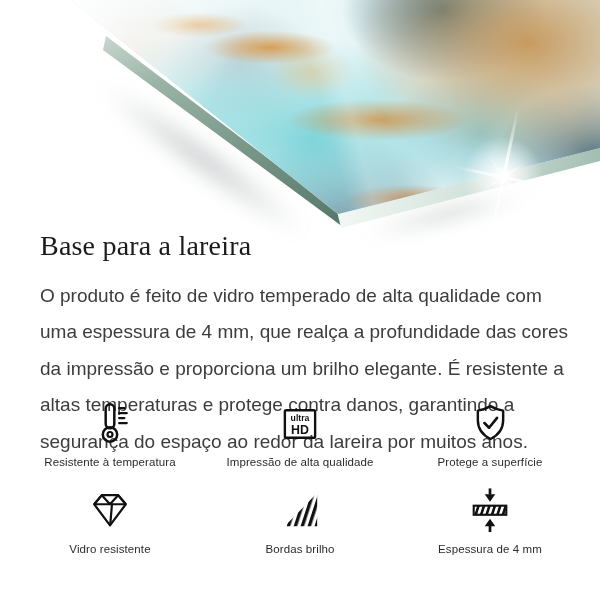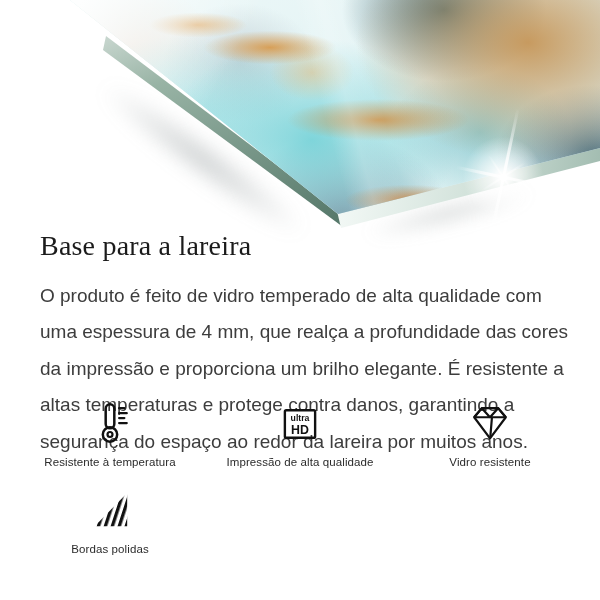--- a/index.html
+++ b/index.html
@@ -121,20 +121,29 @@
       <div class="ficon">
         <svg width="44" height="44" viewBox="0 0 48 48">
           <rect class="stroke" x="7.5" y="9" width="33" height="30" rx="1.5"></rect>
           <text x="24" y="21" text-anchor="middle" font-size="9.5">ultra</text>
           <text x="24" y="34.5" text-anchor="middle" font-size="13.5">HD</text>
         </svg>
       </div>
       <span class="flabel">Impressão de alta qualidade</span>
     </div>
 
+    <div class="feature">
+      <div class="ficon">
+        <svg width="45" height="45" viewBox="0 0 48 48">
+          <path class="stroke" d="M24 5.5c4 2.5 9 4 13.5 4.8v10.2c0 9-5.5 16-13.5 20-8-4-13.5-11-13.5-20V10.3C15 9.5 20 8 24 5.5Z" stroke-linejoin="round"></path>
+          <path d="M17.5 23.5l5 5L31 18" fill="none" stroke="#111" stroke-width="2.8" stroke-linecap="round" stroke-linejoin="round"></path>
+        </svg>
+      </div>
+      <span class="flabel">Protege a superfície</span>
+    </div>
 
     <div class="feature">
       <div class="ficon">
         <svg width="46" height="46" viewBox="0 0 48 48">
           <path class="thin" d="M7.5 18L15.5 8.5h17L40.5 18 24 40Z" stroke-linejoin="round"></path>
           <path class="thin" d="M7.5 18h33M7.5 18L15.5 8.5 24 18 32.5 8.5 40.5 18M26 18.5L24.3 39" stroke-linejoin="round"></path>
         </svg>
       </div>
       <span class="flabel">Vidro resistente</span>
     </div>
@@ -146,18 +155,35 @@
             <clipPath id="tri">
                 <polygon points="7,41 43,41 43,4"></polygon>
               </clipPath>
             <pattern id="hatch1" width="7.2" height="12" patternUnits="userSpaceOnUse" patternTransform="rotate(18)">
               <rect width="3.6" height="12" fill="#111"></rect>
             </pattern>
           </defs>
           <rect width="48" height="48" fill="url(#hatch1)" clip-path="url(#tri)"></rect>
         </svg>
       </div>
-      <span class="flabel">Bordas polidas</span>
+      <span class="flabel">Bordas brilho</span>
     </div>
 
+    <div class="feature">
+      <div class="ficon">
+        <svg width="46" height="46" viewBox="0 0 48 48">
+          <defs>
+            <pattern id="hatch2" width="5.4" height="10" patternUnits="userSpaceOnUse" patternTransform="rotate(18)">
+              <rect width="2.7" height="10" fill="#111"></rect>
+            </pattern>
+          </defs>
+          <path d="M24 1.5v6.5" stroke="#111" stroke-width="2.8"></path>
+          <polygon points="18.5,7.5 29.5,7.5 24,15.5" fill="#111"></polygon>
+          <rect x="7" y="19.5" width="34" height="9.5" fill="url(#hatch2)" stroke="#111" stroke-width="2.2"></rect>
+          <polygon points="18.5,41 29.5,41 24,33" fill="#111"></polygon>
+          <path d="M24 47v-6.5" stroke="#111" stroke-width="2.8"></path>
+        </svg>
+      </div>
+      <span class="flabel">Espessura de 4 mm</span>
+    </div>
 
   </div>
 </div>
 
 </body></html>

